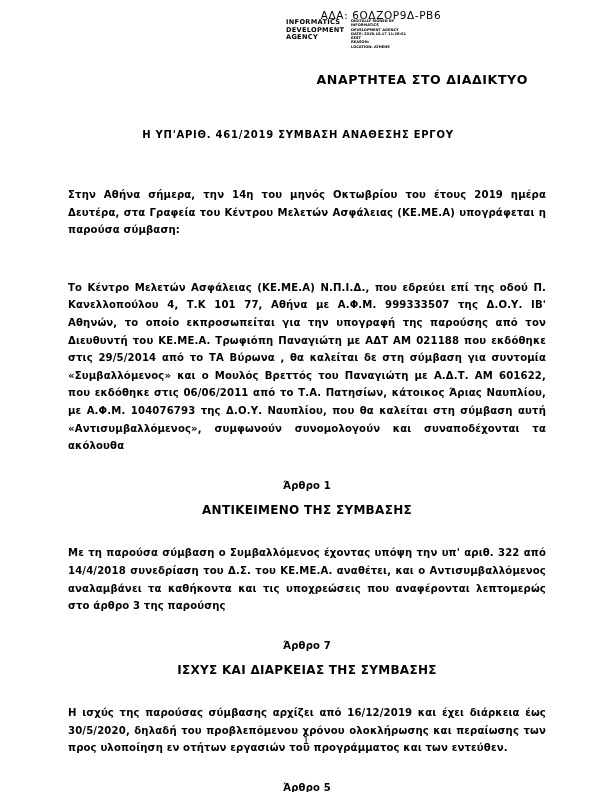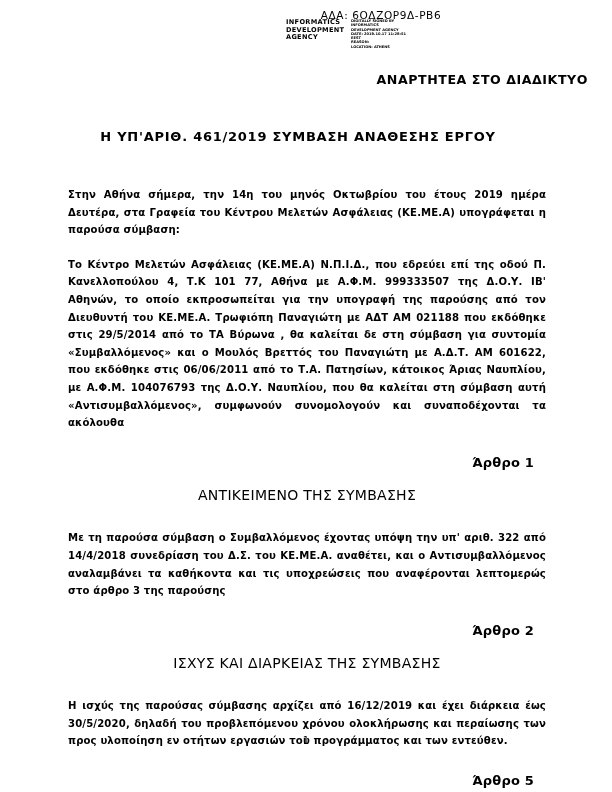--- a/index.html
+++ b/index.html
@@ -59,70 +59,70 @@
     text-transform: uppercase;
   }
   .sig-meta div { white-space: nowrap; overflow: hidden; }
 
   
   .posted-title {
     position: absolute;
     top: 72px;
     left: 0;
     width: 612px;
-    padding-right: 24px;
+    padding-right: 84px;
     box-sizing: border-box;
     text-align: right;
     font-size: 12.6px;
     font-weight: 700;
     letter-spacing: 0.55px;
   }
   .doc-title {
     position: absolute;
     top: 129px;
     left: 0;
     width: 596px;
     text-align: center;
-    font-size: 13px;
+    font-size: 10px;
     font-weight: 700;
     letter-spacing: 0.75px;
   }
 
   
   .content {
     position: absolute;
     top: 186px;
     left: 68px;
     width: 478px;
   }
   p.para {
     margin: 0 0 16px 0;
     font-size: 10.1px;
     line-height: 17.6px;
     text-align: justify;
     text-justify: inter-word;
     font-weight: 700;
     letter-spacing: 0.15px;
   }
-  p.para.gap-lg { margin-bottom: 17px; }
+  p.para.gap-lg { margin-bottom: 40px; }
   p.para.gap-sm { margin-bottom: 12px; }
 
   .art-head {
-    margin: 12px;
-    text-align: right;
-    font-size: 13px;
+    margin: 4px;
+    text-align: center;
+    font-size: 10px;
     font-weight: 700;
     line-height: 17.6px;
     letter-spacing: 0.2px;
   }
   .art-sub {
     margin: 0 0 22px 0;
     text-align: center;
-    font-size: 14px;
-    font-weight: 400;
+    font-size: 12px;
+    font-weight: 700;
     line-height: 24px;
     letter-spacing: 0.3px;
   }
   .art-spacer-top { margin-top: 22px; }
 
   .page-number {
     position: absolute;
     top: 735px;
     left: 0;
     width: 612px;
@@ -158,21 +158,21 @@
   <div class="content">
 
     <p class="para gap-lg">Στην Αθήνα σήμερα, την 14η του μηνός Οκτωβρίου του έτους 2019 ημέρα Δευτέρα, στα Γραφεία του Κέντρου Μελετών Ασφάλειας (ΚΕ.ΜΕ.Α) υπογράφεται η παρούσα σύμβαση:</p>
 
     <p class="para">Το Κέντρο Μελετών Ασφάλειας (ΚΕ.ΜΕ.Α) Ν.Π.Ι.Δ., που εδρεύει επί της οδού Π. Κανελλοπούλου 4, Τ.Κ 101 77, Αθήνα με Α.Φ.Μ. 999333507 της Δ.Ο.Υ. ΙΒ' Αθηνών, το οποίο εκπροσωπείται για την υπογραφή της παρούσης από τον Διευθυντή του ΚΕ.ΜΕ.Α. Τρωφιόπη Παναγιώτη με ΑΔΤ ΑΜ 021188 που εκδόθηκε στις 29/5/2014 από το ΤΑ Βύρωνα , θα καλείται δε στη σύμβαση για συντομία «Συμβαλλόμενος» και ο Μουλός Βρεττός του Παναγιώτη με Α.Δ.Τ. ΑΜ 601622, που εκδόθηκε στις 06/06/2011 από το Τ.Α. Πατησίων, κάτοικος Άριας Ναυπλίου, με Α.Φ.Μ. 104076793 της Δ.Ο.Υ. Ναυπλίου, που θα καλείται στη σύμβαση αυτή «Αντισυμβαλλόμενος», συμφωνούν συνομολογούν και συναποδέχονται τα ακόλουθα</p>
 
     <p class="art-head art-spacer-top">Άρθρο 1</p>
     <p class="art-sub">ΑΝΤΙΚΕΙΜΕΝΟ ΤΗΣ ΣΥΜΒΑΣΗΣ</p>
     <p class="para gap-sm">Με τη παρούσα σύμβαση ο Συμβαλλόμενος έχοντας υπόψη την υπ' αριθ. 322 από 14/4/2018 συνεδρίαση του Δ.Σ. του ΚΕ.ΜΕ.Α. αναθέτει, και ο Αντισυμβαλλόμενος αναλαμβάνει τα καθήκοντα και τις υποχρεώσεις που αναφέρονται λεπτομερώς στο άρθρο 3 της παρούσης</p>
 
-    <p class="art-head art-spacer-top">Άρθρο 2</p>
+    <p class="art-head art-spacer-top">Άρθρο 7</p>
     <p class="art-sub">ΙΣΧΥΣ ΚΑΙ ΔΙΑΡΚΕΙΑΣ ΤΗΣ ΣΥΜΒΑΣΗΣ</p>
     <p class="para gap-sm">Η ισχύς της παρούσας σύμβασης αρχίζει από 16/12/2019 και έχει διάρκεια έως 30/5/2020, δηλαδή του προβλεπόμενου χρόνου ολοκλήρωσης και περαίωσης των προς υλοποίηση εν οτήτων εργασιών του προγράμματος και των εντεύθεν.</p>
 
     <p class="art-head art-spacer-top">Άρθρο 5</p>
     <p class="art-sub">ΥΠΟΧΡΕΩΣΕΙΣ ΤΩΝ ΣΥΜΒΑΛΛΟΜΕΝΩΝ</p>
 
   </div>
 
   <div class="page-number">1</div>
 

